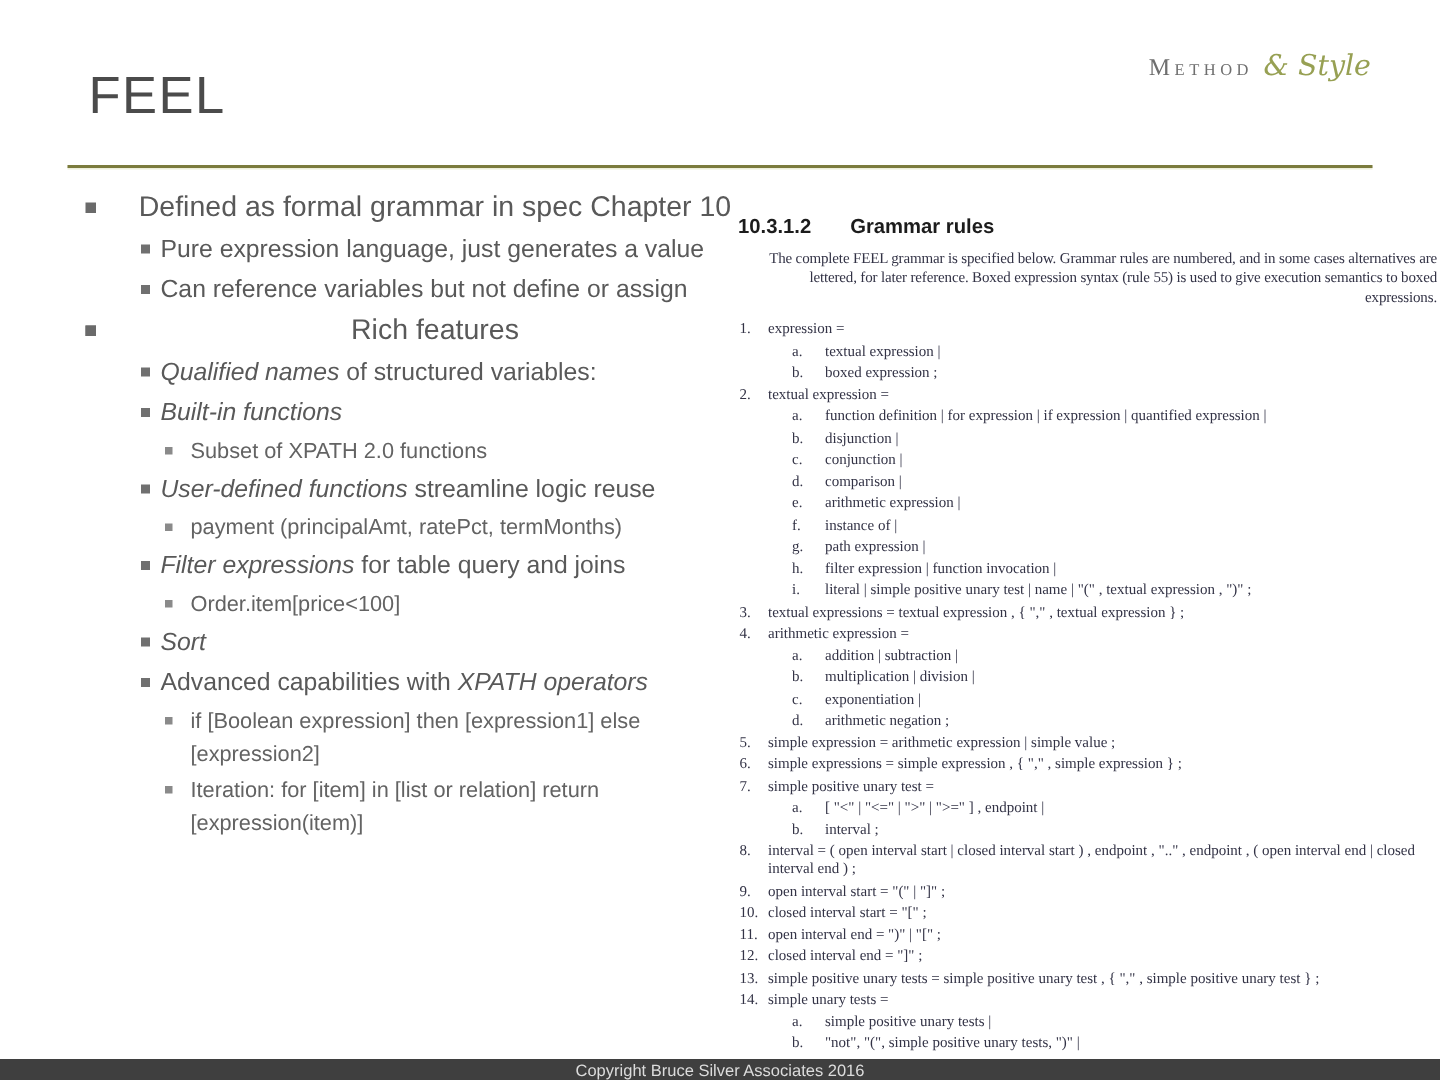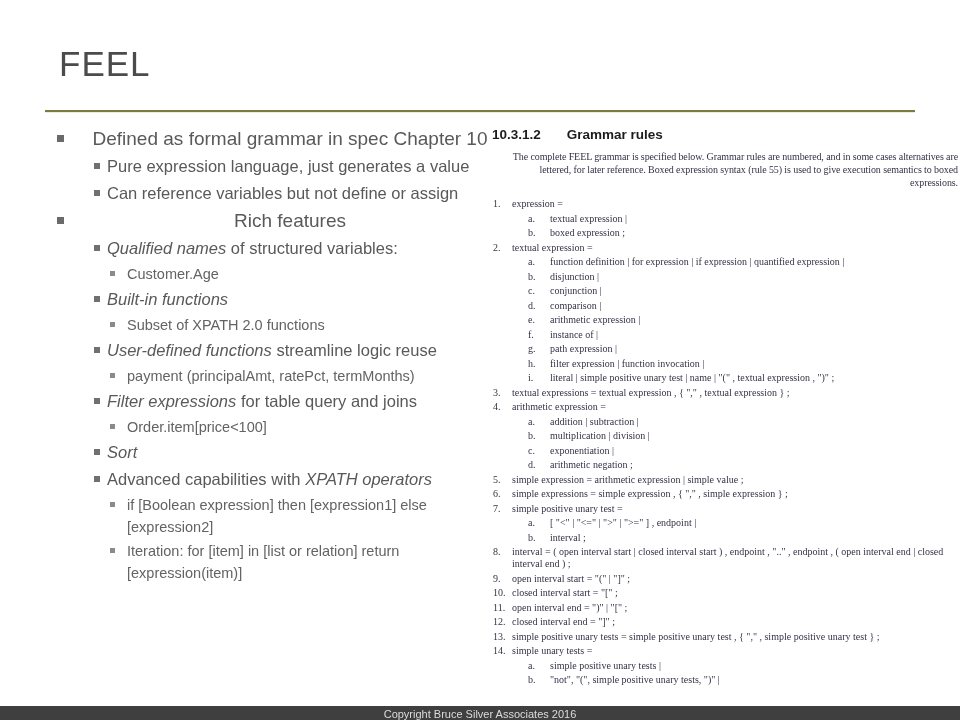--- a/index.html
+++ b/index.html
@@ -19,50 +19,53 @@
   .b-row .bullet{position:absolute;background:#6a6a6a;}
   .lvl1{padding-left:80px;font-size:19px;line-height:26px;margin-bottom:2px;text-align:center;}
   .lvl1 .bullet{left:57px;top:9px;width:7px;height:7px;}
   .lvl2{padding-left:107px;font-size:16.5px;line-height:25px;margin-bottom:2px;}
   .lvl2 .bullet{left:94px;top:9px;width:6px;height:6px;background:#707070;}
   .lvl3{padding-left:127px;font-size:14.5px;line-height:22px;margin-bottom:2px;color:#636363;}
   .lvl3 .bullet{left:110px;top:8px;width:5px;height:5px;background:#8a8a8a;}
   .it{font-style:italic;}
   
   .spec{position:absolute;left:492px;top:127px;width:466px;color:#333346;}
-  .spec-head{font-weight:bold;color:#1c1c1c;font-size:13.5px;margin-bottom:8px;font-family:"Liberation Sans",sans-serif;}
+  .spec-head{font-weight:bold;color:#1c1c1c;font-size:13.5px;margin-bottom:8px;font-family:"Liberation Sans",sans-serif;margin-top:16px;}
   .spec-num{margin-right:26px;}
   .spec-intro{font-family:"Liberation Serif",serif;font-size:10px;line-height:13px;margin-bottom:9px;letter-spacing:-0.1px;text-align:right;}
   .rules{font-family:"Liberation Serif",serif;font-size:10px;line-height:12px;}
   .rule-main{position:relative;padding-left:20px;margin-bottom:2.5px;}
   .rule-num{position:absolute;left:1px;}
   .rule-sub{position:relative;padding-left:58px;margin-bottom:2.5px;}
   .sub-letter{position:absolute;left:36px;}
   
   .footer{position:absolute;left:0;bottom:0;width:960px;height:14px;background:#3f3f3f;
     text-align:center;font-size:11px;line-height:17px;color:#dcdcdc;}
 </style>
 </head>
 <body>
 
 <div class="slide">
 
   <div class="title">FEEL</div>
 
+  <div class="logo">
+    <span class="logo-method">Method</span>
+    <span class="logo-style">&amp; Style</span>
+  </div>
 
   <div class="divider"></div>
 
   <div class="left-col" id="left-items">
       <div class="b-row lvl1"><span class="bullet"></span><span class="b-text"><span>Defined as formal grammar in spec Chapter 10</span></span></div>
       <div class="b-row lvl2"><span class="bullet"></span><span class="b-text"><span>Pure expression language, just generates a value</span></span></div>
       <div class="b-row lvl2"><span class="bullet"></span><span class="b-text"><span>Can reference variables but not define or assign</span></span></div>
       <div class="b-row lvl1"><span class="bullet"></span></div>
       <div class="b-row lvl1"><span class="bullet"></span><span class="b-text"><span>Rich features</span></span></div>
       <div class="b-row lvl2"><span class="bullet"></span><span class="b-text"><span class="it">Qualified names</span><span> of structured variables:</span></span></div>
-      <div class="b-row lvl3"><span class="bullet"></span><span class="b-text"><span>Customer.Age</span></span></div>
       <div class="b-row lvl2"><span class="bullet"></span><span class="b-text"><span class="it">Built-in functions</span></span></div>
       <div class="b-row lvl3"><span class="bullet"></span><span class="b-text"><span>Subset of XPATH 2.0 functions</span></span></div>
       <div class="b-row lvl2"><span class="bullet"></span><span class="b-text"><span class="it">User-defined functions</span><span> streamline logic reuse</span></span></div>
       <div class="b-row lvl3"><span class="bullet"></span><span class="b-text"><span>payment (principalAmt, ratePct, termMonths)</span></span></div>
       <div class="b-row lvl2"><span class="bullet"></span><span class="b-text"><span class="it">Filter expressions</span><span> for table query and joins</span></span></div>
       <div class="b-row lvl3"><span class="bullet"></span><span class="b-text"><span>Order.item[price&lt;100]</span></span></div>
       <div class="b-row lvl2"><span class="bullet"></span><span class="b-text"><span class="it">Sort</span></span></div>
       <div class="b-row lvl2"><span class="bullet"></span><span class="b-text"><span>Advanced capabilities with </span><span class="it">XPATH operators</span></span></div>
       <div class="b-row lvl3"><span class="bullet"></span><span class="b-text"><span>if [Boolean expression] then [expression1] else [expression2]</span></span></div>
       <div class="b-row lvl3"><span class="bullet"></span><span class="b-text"><span>Iteration: for [item] in [list or relation] return [expression(item)]</span></span></div>

